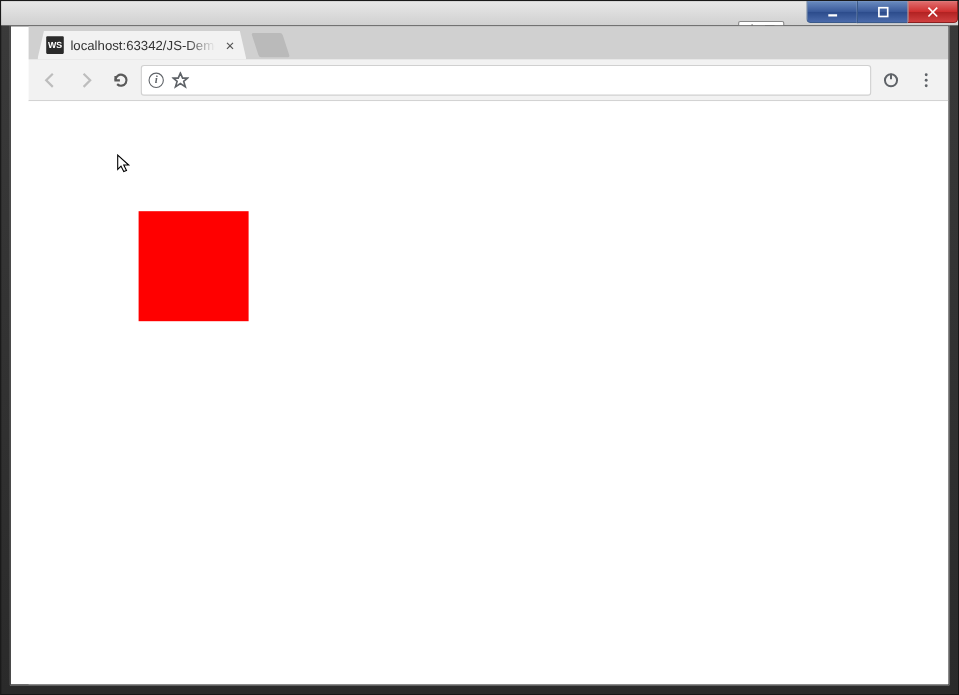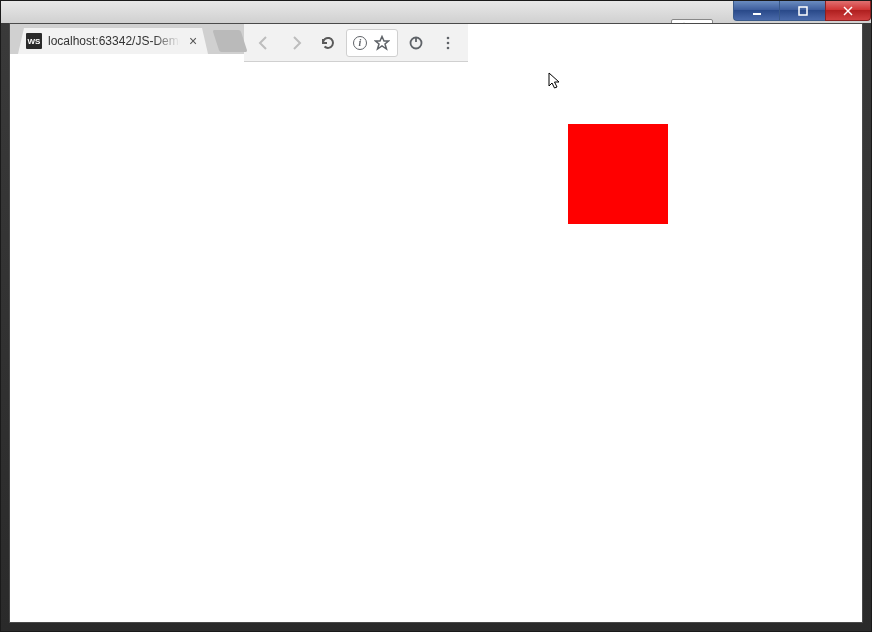--- a/index.html
+++ b/index.html
@@ -75,21 +75,22 @@
     
     .browser {
       position: absolute;
       top: 22px;
       left: 8px;
       right: 8px;
       bottom: 8px;
       background: #fff;
       border: 1px solid #4a4a4a;
       display: flex;
-      flex-direction: row;
+      flex-direction: column;
+      padding-left: 16px;
     }
     
     .tabstrip {
       height: 30px;
       background: #d0d0d0;
       display: flex;
       align-items: flex-end;
       padding-left: 8px;
       position: relative;
     }

